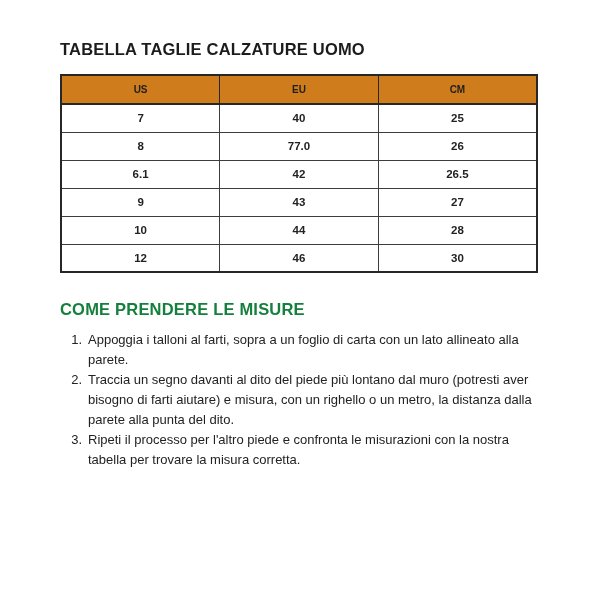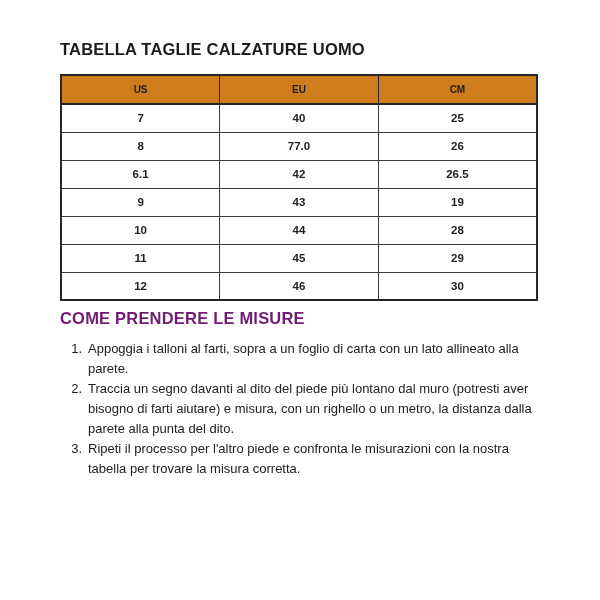--- a/index.html
+++ b/index.html
@@ -46,25 +46,25 @@
     height: 28px;
     border: 1px solid #3d3d3d;
     font-size: 11.5px;
     font-weight: bold;
     color: #222222;
     text-align: center;
     vertical-align: middle;
     background: #ffffff;
   }
   .section-heading {
-    margin: 8px 0 11px 0;
+    margin: 27px 0 11px 0;
     font-size: 16.5px;
     font-weight: bold;
     letter-spacing: 0.2px;
-    color: #701a75;
+    color: #15803d;
     white-space: nowrap;
   }
   .instruction-list {
     margin: 0;
     padding: 0;
     list-style: none;
   }
   .instruction-list li {
     display: flex;
     align-items: flex-start;
@@ -111,31 +111,26 @@
         <td>26</td>
       </tr>
       <tr>
         <td>6.1</td>
         <td>42</td>
         <td>26.5</td>
       </tr>
       <tr>
         <td>9</td>
         <td>43</td>
-        <td>19</td>
+        <td>27</td>
       </tr>
       <tr>
         <td>10</td>
         <td>44</td>
         <td>28</td>
-      </tr>
-      <tr>
-        <td>11</td>
-        <td>45</td>
-        <td>29</td>
       </tr>
       <tr>
         <td>12</td>
         <td>46</td>
         <td>30</td>
       </tr>
     </tbody>
   </table>
 
   <h2 class="section-heading">COME PRENDERE LE MISURE</h2>

